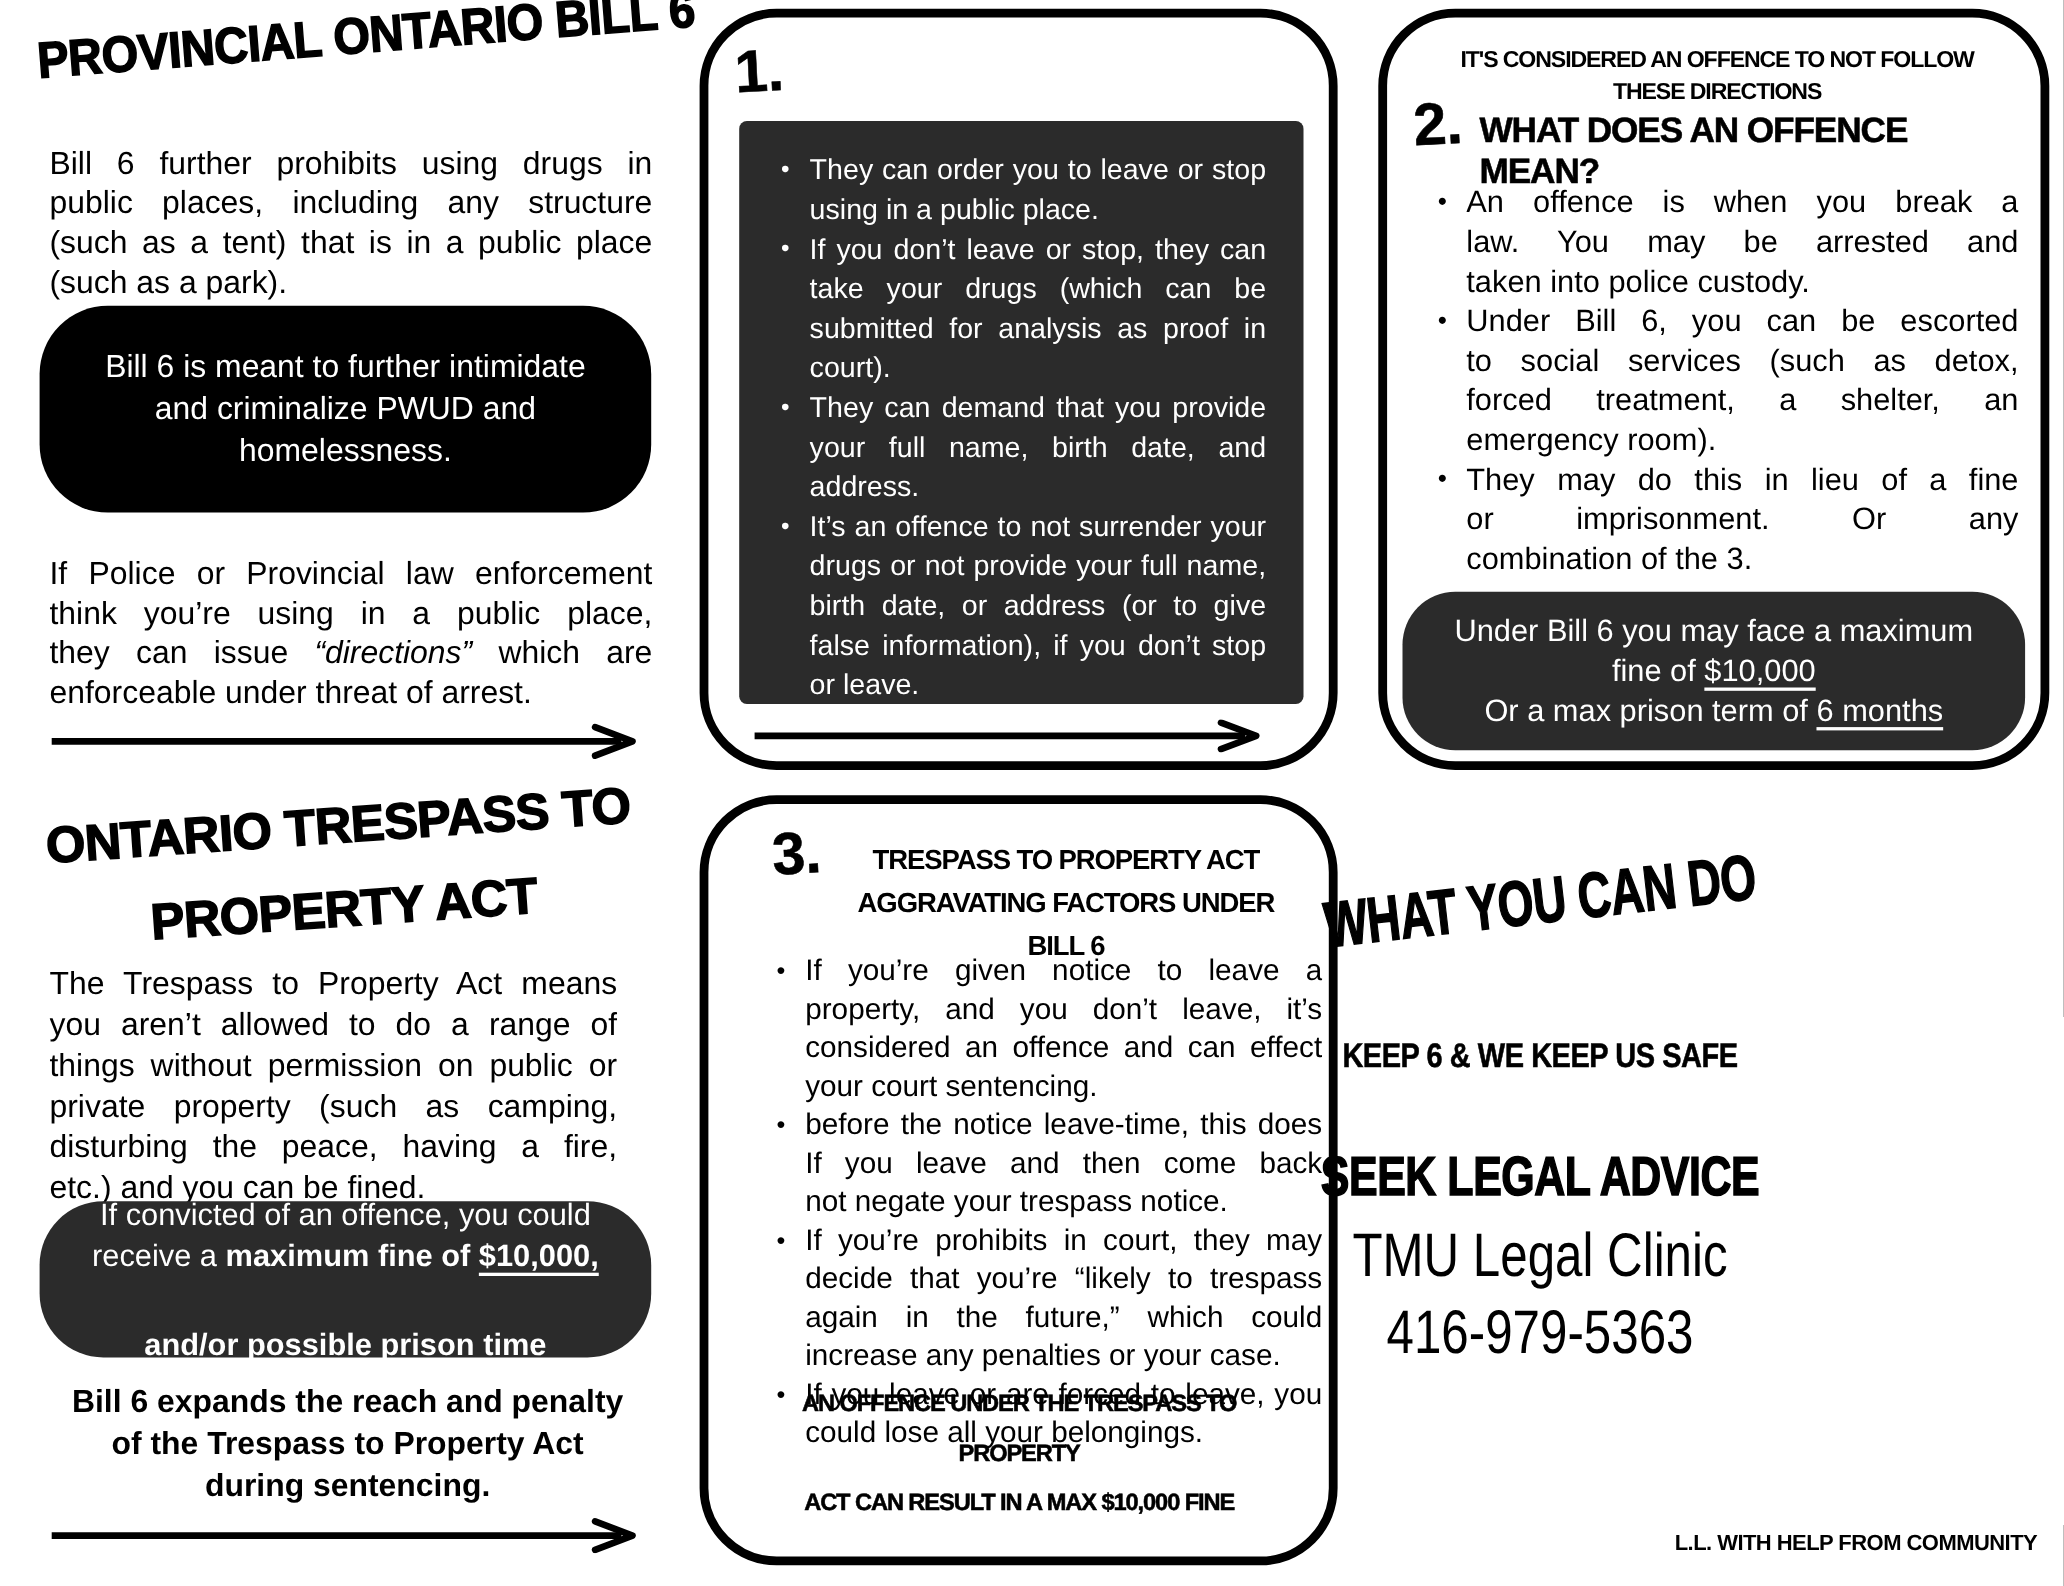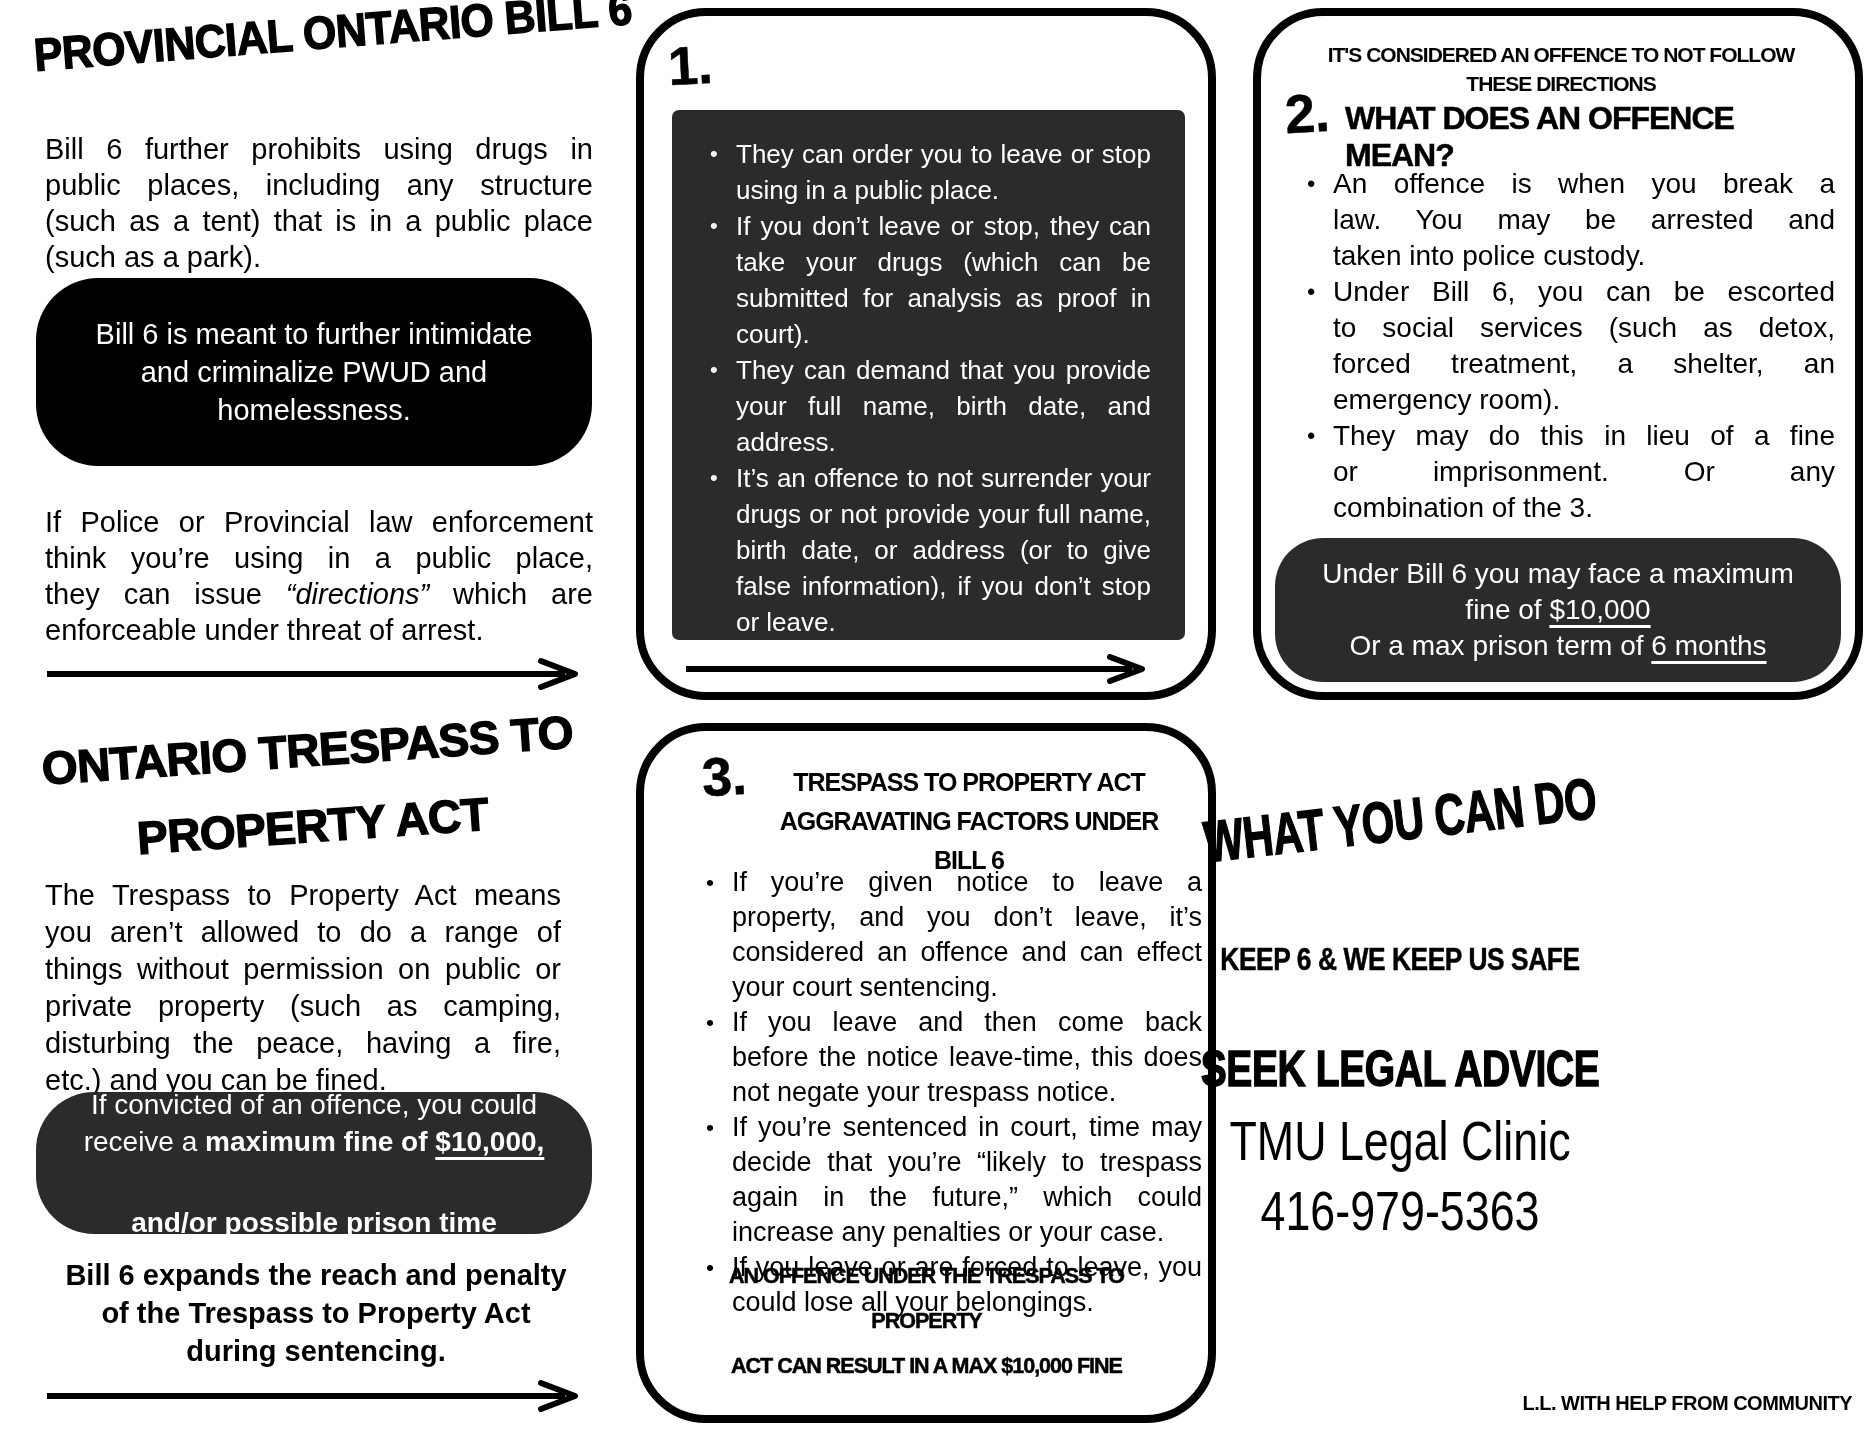--- a/index.html
+++ b/index.html
@@ -177,26 +177,26 @@
       <div>AGGRAVATING FACTORS UNDER BILL 6</div>
     </div>
     <ul class="blist">
       <li>
         <div class="jl">If you’re given notice to leave a</div>
         <div class="jl">property, and you don’t leave, it’s</div>
         <div class="jl">considered an offence and can effect</div>
         <div class="ln">your court sentencing.</div>
       </li>
       <li>
+        <div class="jl">before the notice leave-time, this does</div>
         <div class="jl">If you leave and then come back</div>
-        <div class="jl">before the notice leave-time, this does</div>
         <div class="ln">not negate your trespass notice.</div>
       </li>
       <li>
-        <div class="jl">If you’re sentenced in court, time may</div>
+        <div class="jl">If you’re prohibits in court, they may</div>
         <div class="jl">decide that you’re “likely to trespass</div>
         <div class="jl">again in the future,” which could</div>
         <div class="ln">increase any penalties or your case.</div>
       </li>
       <li>
         <div class="jl">If you leave or are forced to leave, you</div>
         <div class="ln">could lose all your belongings.</div>
       </li>
     </ul>
     <div class="mk heavy-sm" id="m-box3-foot">

